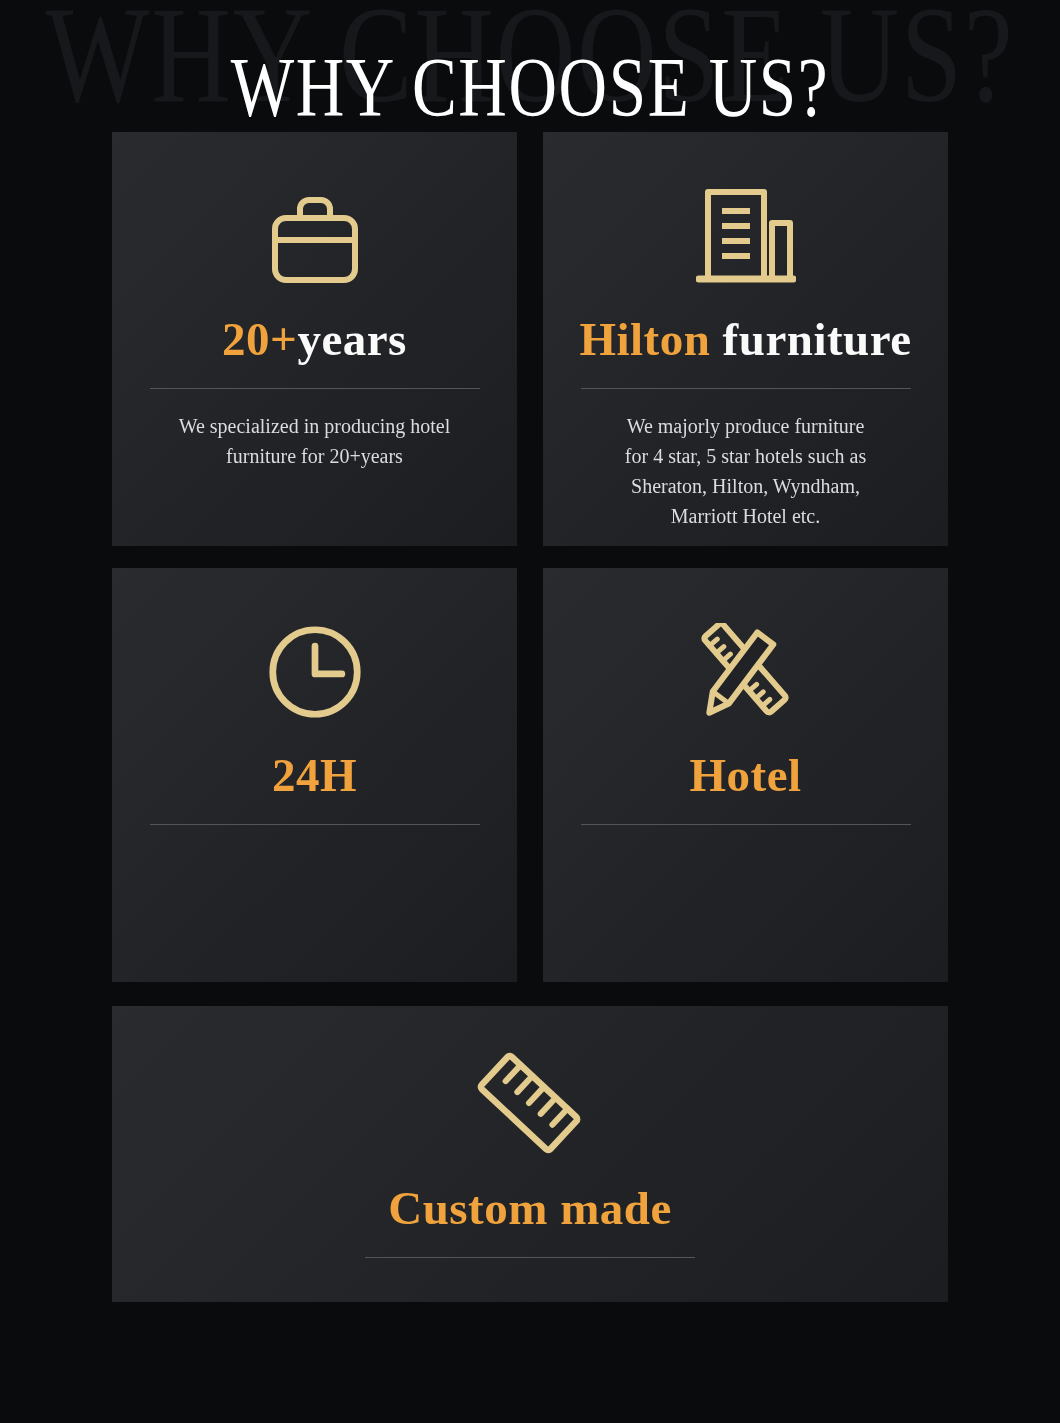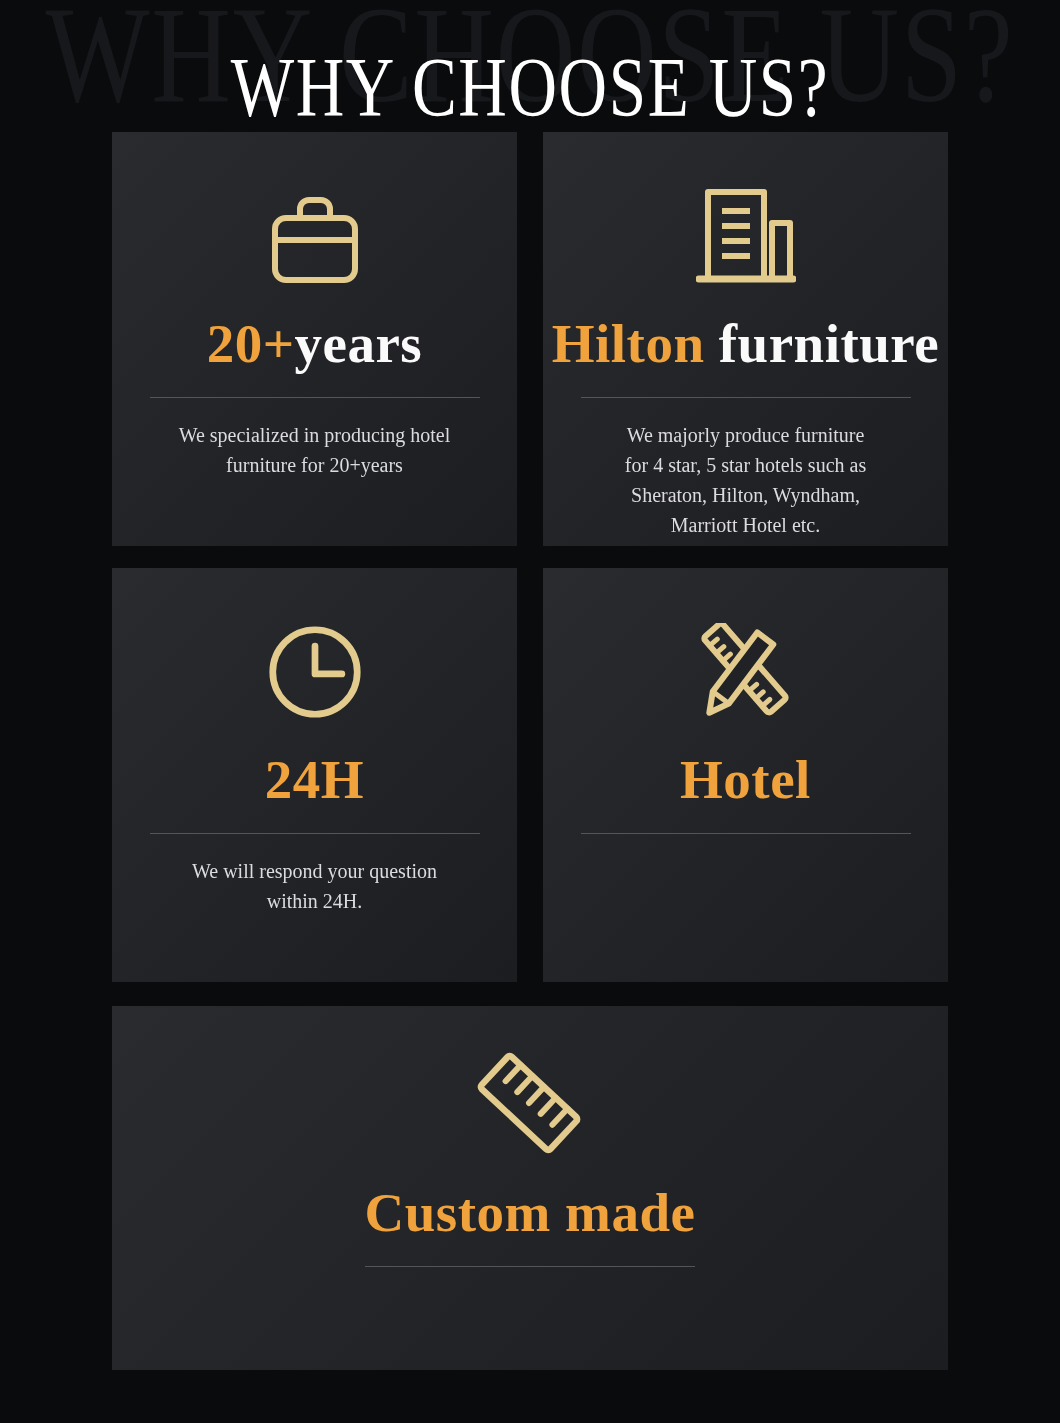--- a/index.html
+++ b/index.html
@@ -30,31 +30,31 @@
   
   .grid{
     width:836px;margin:0 auto;
     display:grid;grid-template-columns:1fr 1fr;
     column-gap:26px;row-gap:22px;
   }
   .card{
     background:linear-gradient(135deg,#2a2b2f 0%,#232428 50%,#1c1d21 100%);
     height:414px;text-align:center;overflow:hidden;
   }
-  .card-wide{grid-column:1 / -1;height:364px;margin-top:2px;}
+  .card-wide{grid-column:1 / -1;height:296px;margin-top:2px;}
   .icon-wrap{
     height:96px;margin-top:56px;
     display:flex;justify-content:center;align-items:center;
     overflow:visible;
   }
   .card-wide .icon-wrap{margin-top:43px;height:110px;}
   .card-design .icon-wrap svg{margin-top:14px;}
   .card-title{
     margin:28px 0 0;
-    font-size:55px;line-height:1.15;font-weight:700;
+    font-size:47px;line-height:1.15;font-weight:700;
     color:#fafafa;letter-spacing:0.5px;
   }
   .card-wide .card-title{margin-top:22px;}
   .accent{color:#f0a23c;}
   .divider{
     width:330px;margin:22px auto 0;
     border:none;border-top:1px solid #54555a;height:0;
   }
   .desc{
     margin:22px auto 0;
@@ -113,22 +113,20 @@
 
   <section class="card">
     <div class="icon-wrap">
       <svg width="96" height="96" viewBox="0 0 100 100" fill="none" stroke="#e2cb8d" stroke-width="7" stroke-linecap="round" stroke-linejoin="round">
         <circle cx="50" cy="50" r="44"></circle>
         <path d="M50 23 V52 H78"></path>
       </svg>
     </div>
     <h2 class="card-title"><span class="accent">24H</span><span></span></h2>
     <hr class="divider">
-    <p class="desc">We will respond your question
-within 24H.</p>
   </section>
 
   <section class="card card-design">
     <div class="icon-wrap">
       <svg width="112" height="112" viewBox="0 0 112 112" fill="none" stroke="#e2cb8d" stroke-width="6" stroke-linecap="round" stroke-linejoin="round">
         <g transform="translate(55,45) rotate(-41)">
           <rect x="-12" y="-50" width="24" height="100" rx="3"></rect>
           <path d="M-12 -40 h10 M-12 -30 h10 M-12 -20 h10 M-12 20 h10 M-12 30 h10 M-12 40 h10" stroke-width="5"></path>
         </g>
         <g transform="translate(47,53) rotate(37)">

